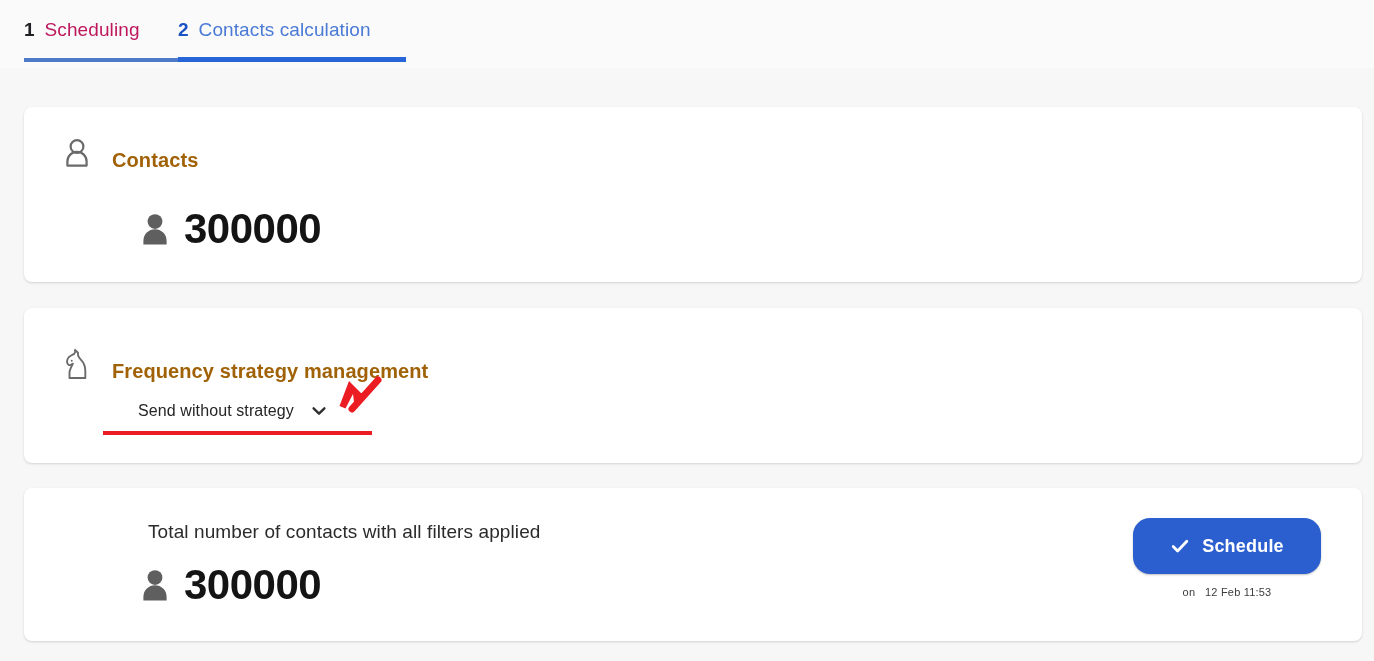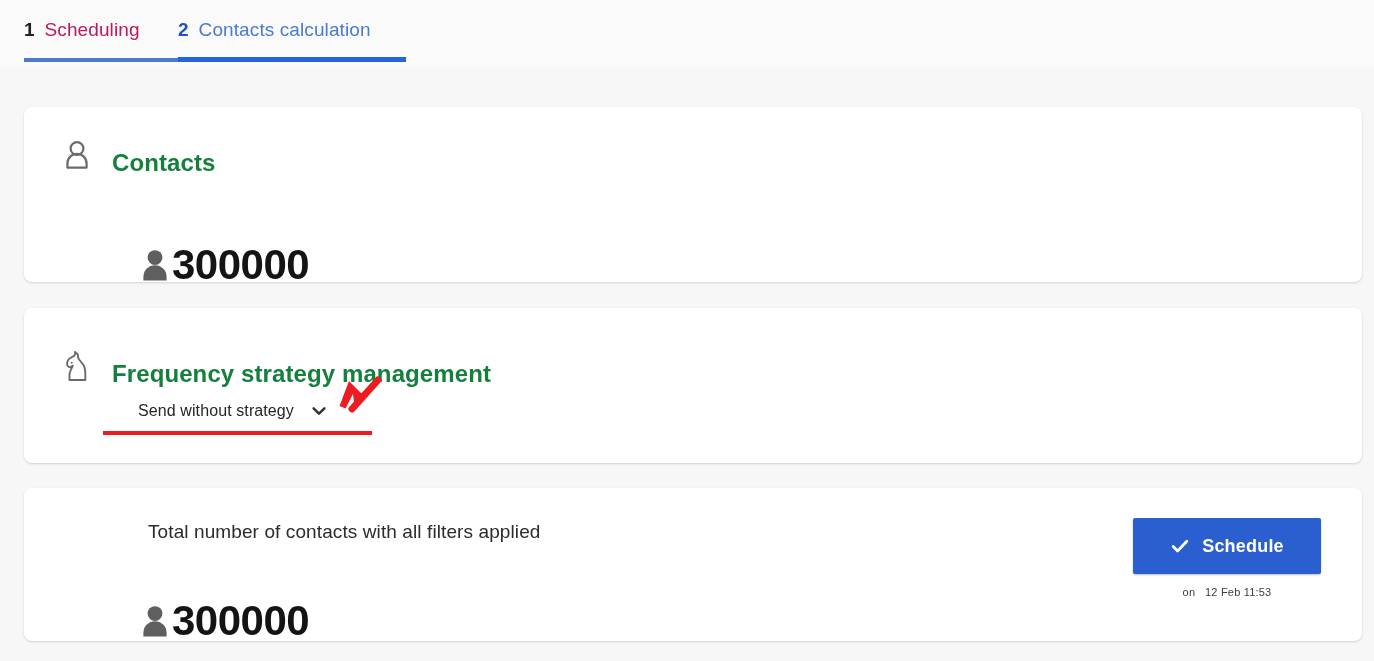--- a/index.html
+++ b/index.html
@@ -93,40 +93,39 @@
     display: flex;
     align-items: center;
     gap: 18px;
     position: absolute;
     left: 36px;
   }
   #card-contacts .card-head { top: 26px; }
   #card-frequency .card-head { top: 36px; }
 
   .card-title {
-    font-size: 24px;
+    font-size: 20px;
     font-weight: bold;
-    color: #15803d;
+    color: #a16207;
     letter-spacing: 0.1px;
     margin-top: 16px;
   }
 
   .icon-outline {
     width: 34px;
     height: 34px;
     display: block;
   }
 
   
   .big-row {
     position: absolute;
     display: flex;
     align-items: center;
-    gap: 4px;
-    margin-top: 36px;
+    gap: 16px;
   }
   #card-contacts .big-row { left: 118px; top: 100px; }
   #card-total .big-row { left: 118px; top: 75px; }
   .big-number {
     font-size: 42px;
     font-weight: bold;
     color: #141414;
     letter-spacing: -0.5px;
     line-height: 44px;
   }
@@ -187,21 +186,21 @@
   }
 
   #schedule-button {
     position: absolute;
     left: 1109px;
     top: 30px;
     width: 188px;
     height: 56px;
     background: #2b5fd0;
     border: none;
-    border-radius: 2px;
+    border-radius: 17px;
     color: #ffffff;
     font-family: "Liberation Sans", sans-serif;
     font-size: 18px;
     font-weight: bold;
     letter-spacing: 0.2px;
     display: flex;
     align-items: center;
     justify-content: center;
     gap: 12px;
     cursor: pointer;

